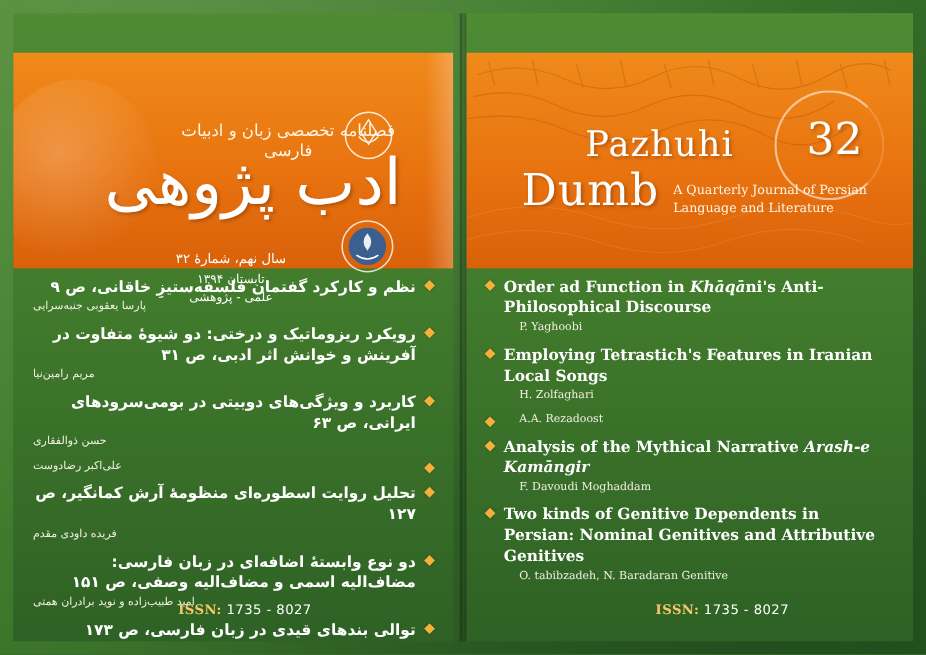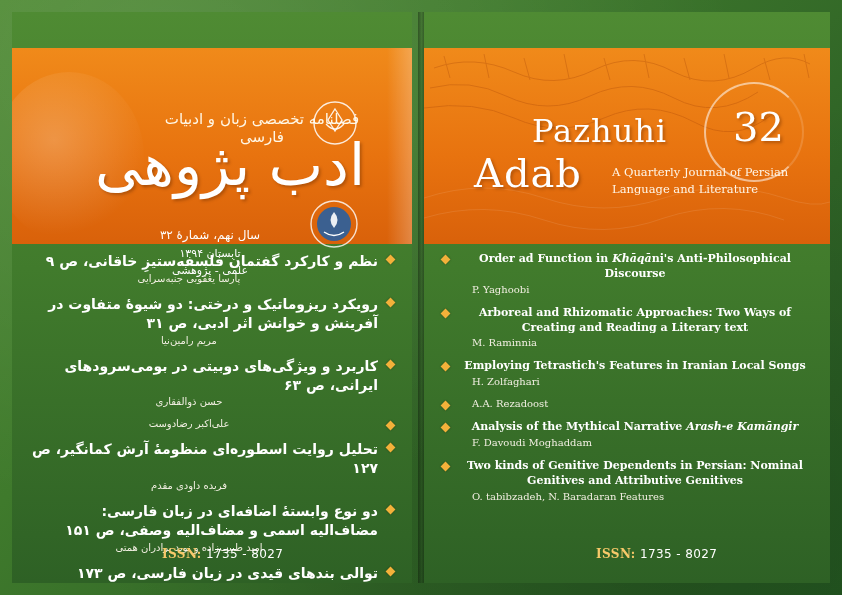--- a/index.html
+++ b/index.html
@@ -266,31 +266,30 @@
     font-size: 11.5px;
     line-height: 1.35;
     font-weight: bold;
   }
   .toc-left .toc-title {
     font-family: "DejaVu Sans", sans-serif;
     font-size: 14px;
   }
   .toc-right .toc-title {
     font-family: "DejaVu Serif", serif;
-    font-size: 11px;
-    text-align: center;
+    font-size: 14px;
   }
   .toc-author {
     color: #f2efe2;
     font-size: 10px;
     font-weight: normal;
     margin-top: 2px;
   }
   .toc-left .toc-author {
-    text-align: center;
+    text-align: left;
     padding-right: 30px;
     font-family: "DejaVu Sans", sans-serif;
   }
   .toc-right .toc-author {
     padding-left: 14px;
     font-family: "DejaVu Serif", serif;
   }
   em.it { font-style: italic; }
 
   
@@ -410,58 +409,53 @@
           <path d="M0 150 q60 -20 120 0 q60 20 120 0 q60 -20 120 0 q30 10 46 4"></path>
           <path d="M0 170 q60 -18 120 2 q60 20 120 -2 q60 -20 120 2"></path>
         </g>
       </svg>
 
       <div class="right-ring"></div>
       <div class="right-issue">32</div>
 
       <div class="latin-title">
         <div class="word1">Pazhuhi</div>
-        <div class="word2">Adab</div>
+        <div class="word2">Dumb</div>
       </div>
 
       <div class="latin-sub">
         <div>A Quarterly Journal of Persian</div>
         <div>Language and Literature</div>
       </div>
     </div>
 
     <div class="toc toc-right" id="toc-right">
         <div class="toc-item">
           <span class="bullet"></span>
           <div class="toc-title"><span>Order ad Function in </span><em class="it">Khāqā</em><span>ni's Anti-Philosophical Discourse</span></div>
           <div class="toc-author">P. Yaghoobi</div>
         </div>
         <div class="toc-item">
           <span class="bullet"></span>
-          <div class="toc-title"><span>Arboreal and Rhizomatic Approaches: Two Ways of Creating and Reading a Literary text</span></div>
-          <div class="toc-author">M. Raminnia</div>
-        </div>
-        <div class="toc-item">
-          <span class="bullet"></span>
           <div class="toc-title"><span>Employing Tetrastich's Features in Iranian Local Songs</span></div>
           <div class="toc-author">H. Zolfaghari</div>
         </div>
         <div class="toc-item">
           <span class="bullet"></span>
           <div class="toc-author">A.A. Rezadoost</div>
         </div>
         <div class="toc-item">
           <span class="bullet"></span>
           <div class="toc-title"><span>Analysis of the Mythical Narrative </span><em class="it">Arash-e Kamāngir</em></div>
           <div class="toc-author">F. Davoudi Moghaddam</div>
         </div>
         <div class="toc-item">
           <span class="bullet"></span>
           <div class="toc-title"><span>Two kinds of Genitive Dependents in Persian: Nominal Genitives and Attributive Genitives</span></div>
-          <div class="toc-author">O. tabibzadeh, N. Baradaran Features</div>
+          <div class="toc-author">O. tabibzadeh, N. Baradaran Genitive</div>
         </div>
       </div>
 
     <div class="issn issn-right">
       <span class="label">ISSN:</span>
       <span class="value">1735 - 8027</span>
     </div>
   </div>
 </div>
 

